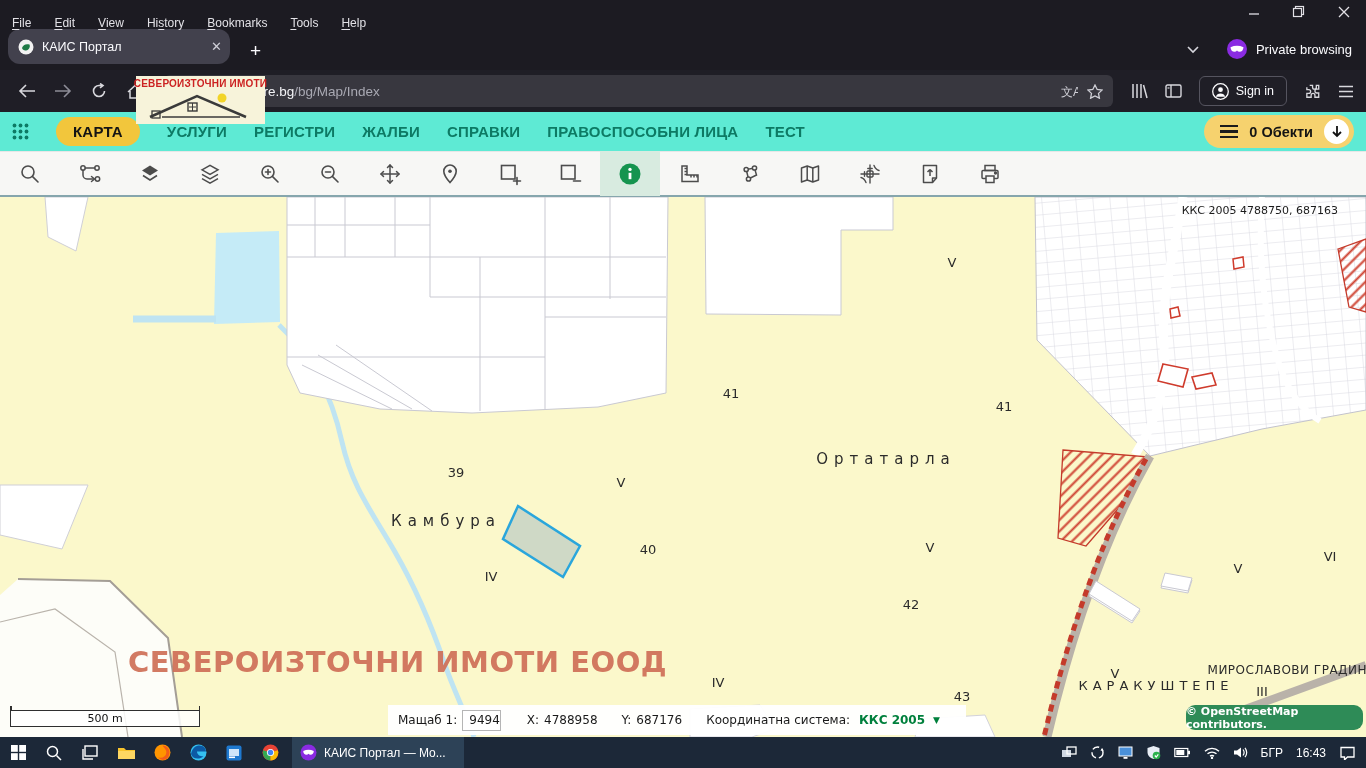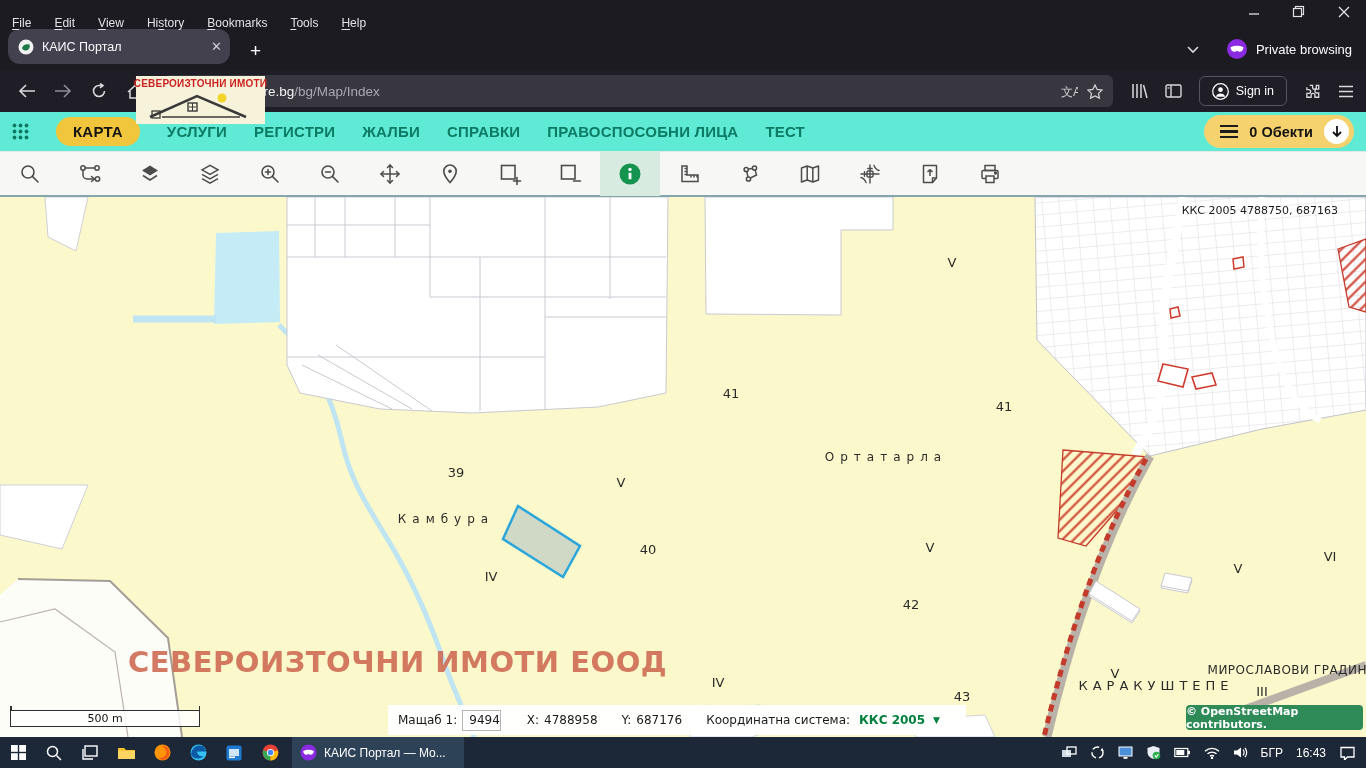--- a/index.html
+++ b/index.html
@@ -57,21 +57,21 @@
               border:1.5px solid #2f2f2f; display:flex; align-items:center; justify-content:center; font-size:11px; color:#111; }
   .scalebar::before,.scalebar::after { content:""; position:absolute; top:-5px; width:1.5px; height:5px; background:#2f2f2f; }
   .scalebar::before { left:-1px; } .scalebar::after { right:-1px; }
   .statusbar { position:absolute; left:388px; top:508px; width:578px; height:30px; background:rgba(255,255,255,.95);
                display:flex; align-items:center; font-size:12px; color:#1a1a1a; padding:0 6px 0 10px; }
   .statusbar .lbl { margin-right:5px; white-space:nowrap; }
   .scale-input { width:72px; height:21px; background:#fff; border:1px solid #b5b5b5; padding:2px 0 0 6px; margin-right:26px; }
   .sb-val { margin-right:24px; white-space:nowrap; }
   .crs { font-weight:bold; color:#00803c; margin:0 8px 0 4px; white-space:nowrap; }
   .crs-arrow { color:#00803c; font-size:9px; margin-right:22px; }
-  .osm { position:absolute; left:1186px; top:508px; width:177px; height:25px; background:#2e8b57; border-radius:4px;
+  .osm { position:absolute; left:1186px; top:508px; width:177px; height:25px; background:#2e8b57; border-radius:9px;
          color:#fff; font-weight:bold; font-size:11px; display:flex; align-items:center; justify-content:center; }
 
   
   .logo-overlay { position:absolute; left:136px; top:76px; width:129px; height:48px; background:#f7f3da; z-index:60;
                   display:flex; flex-direction:column; align-items:center; padding-top:2px; }
   .logo-overlay .logo-text { color:#cc2222; font-weight:bold; font-size:10px; letter-spacing:.2px; white-space:nowrap; }
 
   
   .taskbar { height:31px; background:#1c2838; display:flex; align-items:center; color:#fff; }
   .tb-icon { width:36px; height:31px; display:flex; align-items:center; justify-content:center; }
@@ -424,22 +424,22 @@
         <span class="map-label" style="left: 952px; top: 58px; font-size: 13px;">V</span>
         <span class="map-label" style="left: 930px; top: 343px; font-size: 13px;">V</span>
         <span class="map-label" style="left: 911px; top: 400px; font-size: 13px;">42</span>
         <span class="map-label" style="left: 962px; top: 492px; font-size: 13px;">43</span>
         <span class="map-label" style="left: 491px; top: 372px; font-size: 13px;">IV</span>
         <span class="map-label" style="left: 718px; top: 478px; font-size: 13px;">IV</span>
         <span class="map-label" style="left: 1330px; top: 352px; font-size: 13px;">VI</span>
         <span class="map-label" style="left: 1238px; top: 364px; font-size: 13px;">V</span>
         <span class="map-label" style="left: 1115px; top: 469px; font-size: 13px;">V</span>
         <span class="map-label" style="left: 1262px; top: 487px; font-size: 13px;">III</span>
-        <span class="map-label" style="left: 886px; top: 253px; font-size: 12px; letter-spacing: 6px;">Ортатарла</span>
-        <span class="map-label" style="left: 446px; top: 315px; font-size: 12px; letter-spacing: 6px; text-align: center;">Камбура</span>
+        <span class="map-label" style="left: 886px; top: 253px; font-size: 15px; letter-spacing: 6px;">Ортатарла</span>
+        <span class="map-label" style="left: 446px; top: 315px; font-size: 15px; letter-spacing: 6px; text-align: center;">Камбура</span>
         <span class="map-label" style="left: 1156px; top: 481px; font-size: 13px; letter-spacing: 5px;">КАРАКУШТЕПЕ</span>
         <span class="map-label" style="left: 1292px; top: 466px; font-size: 12px; letter-spacing: 0.5px;">МИРОСЛАВОВИ ГРАДИНИ</span>
       </div>
 
     <div class="corner-coords">ККС 2005 4788750, 687163</div>
     <div class="watermark">СЕВЕРОИЗТОЧНИ ИМОТИ ЕООД</div>
     <div class="scalebar">
         <span>500 m</span>
       </div>
 

